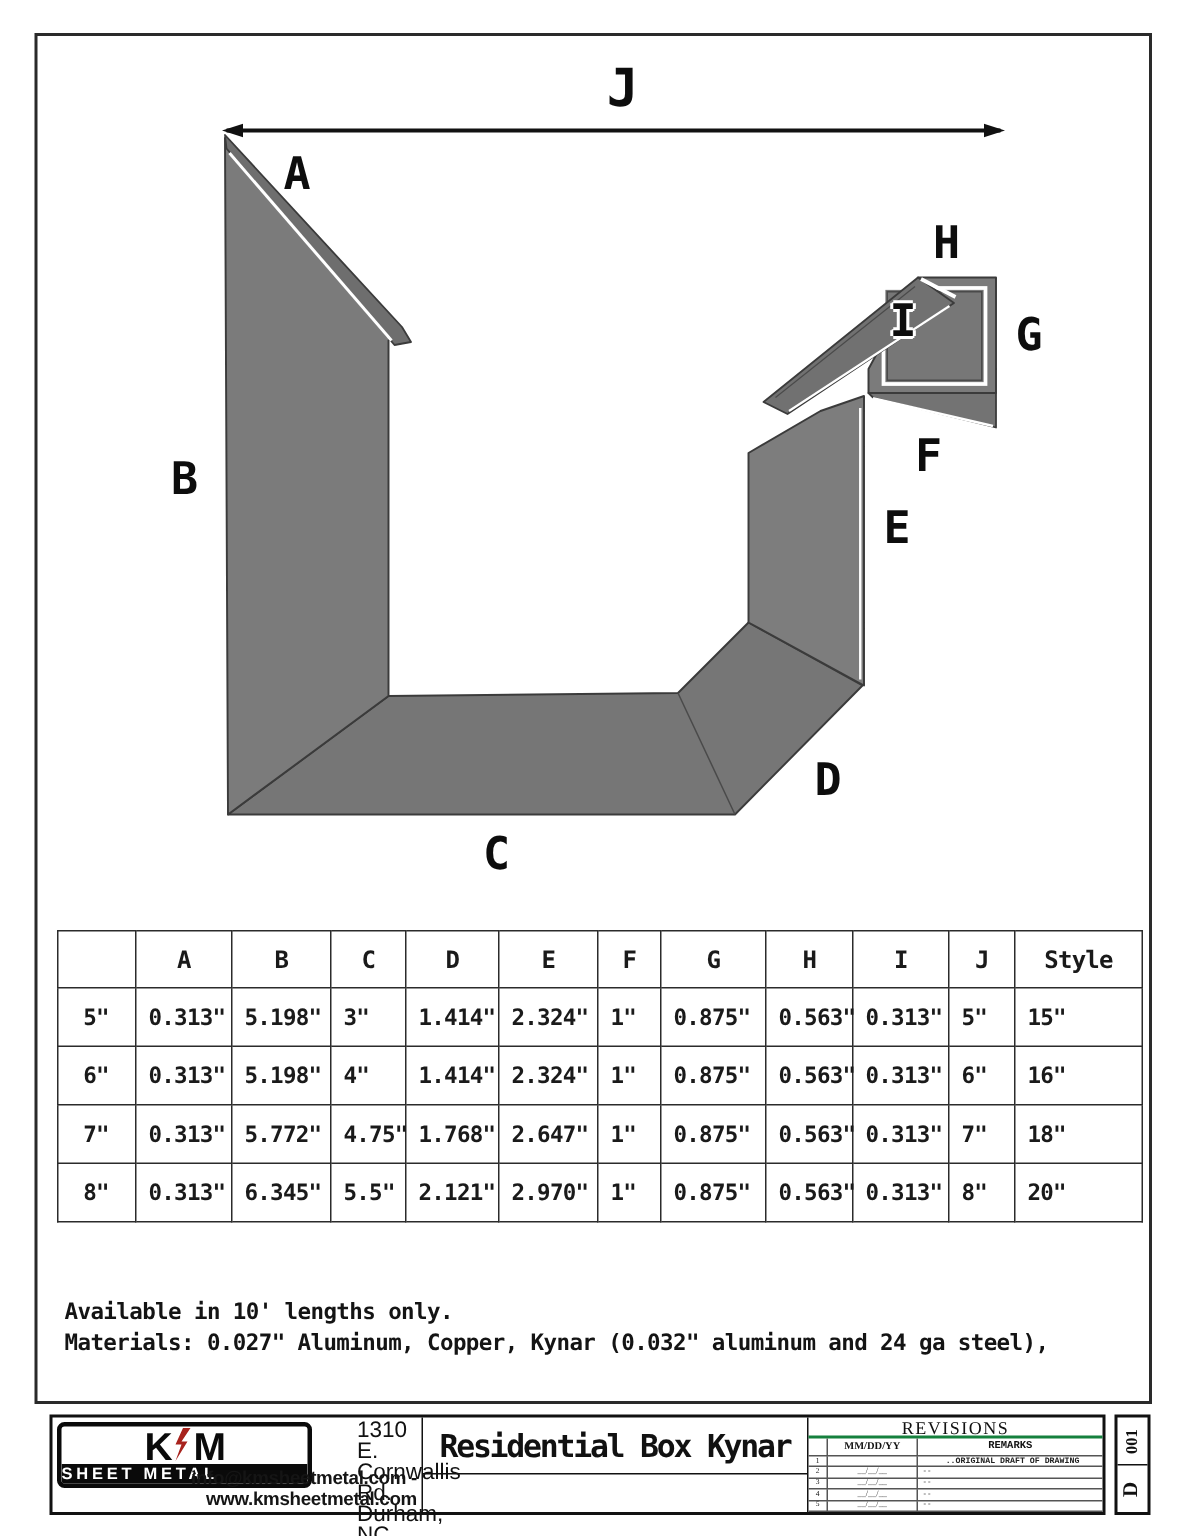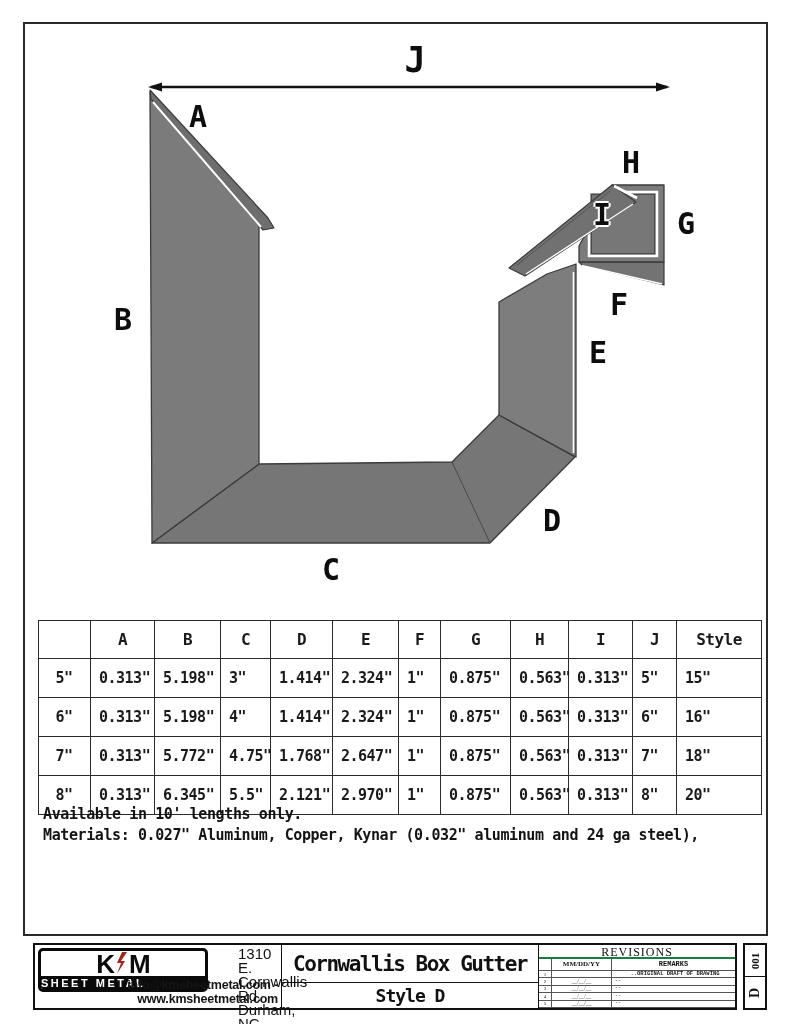--- a/index.html
+++ b/index.html
@@ -25,21 +25,21 @@
   
   .spec-table{position:absolute;left:13px;top:596px;width:723px;border-collapse:collapse;table-layout:fixed;}
   .spec-table td,.spec-table th{border:1.5px solid #2b2b2b;box-sizing:border-box;
         font-family:"DejaVu Sans Mono",monospace;font-weight:bold;font-size:15px;
         letter-spacing:-0.5px;color:#1a1a1a;background:#fff;}
   .spec-table th{height:38px;text-align:center;font-size:16px;}
   .spec-table td{height:39px;text-align:left;padding-left:8px;}
   .spec-table td.size{text-align:center;padding-left:0;}
 
   
-  .notes{position:absolute;left:18px;top:780px;font-size:15px;line-height:21px;
+  .notes{position:absolute;left:18px;top:840px;font-size:15px;line-height:21px;
          letter-spacing:-0.4px;color:#141414;}
 
   
   .tblock{position:absolute;left:33px;top:943px;width:704px;height:67px;
           border:2.5px solid #111;box-sizing:border-box;display:flex;}
   .tb-left{width:247px;box-sizing:border-box;position:relative;border-right:1.5px solid #111;}
   .logo-box{position:absolute;left:3px;top:3px;width:170px;height:44px;
             border:3px solid #0a0a0a;border-radius:5px;box-sizing:border-box;
             display:flex;flex-direction:column;align-items:center;background:#fff;overflow:hidden;}
   .logo-km{display:flex;align-items:center;height:25px;font-weight:900;font-size:26px;
@@ -238,22 +238,21 @@
     </div>
     <div class="addr">
       <div class="a1">1310 E. Cornwallis Rd.</div>
       <div class="a2">Durham, NC 27713</div>
       <div class="a3">P-(919) 544-8887 F- 544-8898</div>
     </div>
     <div class="email">info@kmsheetmetal.com - www.kmsheetmetal.com</div>
   </div>
 
   <div class="tb-title">
-    <div class="main tech">Cornwallis Box Gutter</div>
-    <div class="sub tech">Style D</div>
+    <div class="main tech">Residential Box Kynar</div>
   </div>
 
   <div class="tb-rev">
     <div class="hdr">REVISIONS</div>
     <div class="rev-cell head num"></div>
     <div class="rev-cell head">MM/DD/YY</div>
     <div class="rev-cell head c3">REMARKS</div>
 
     <div class="rev-cell num">1</div>
     <div class="rev-cell date"></div>

